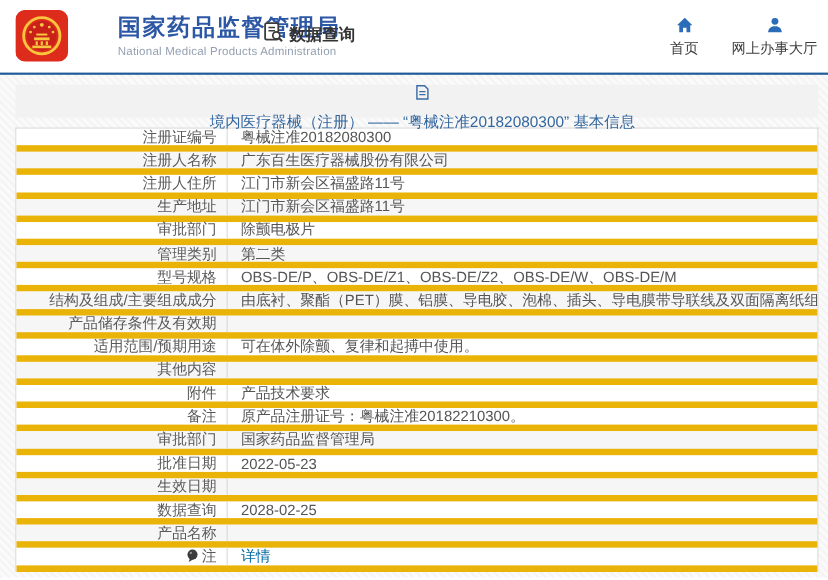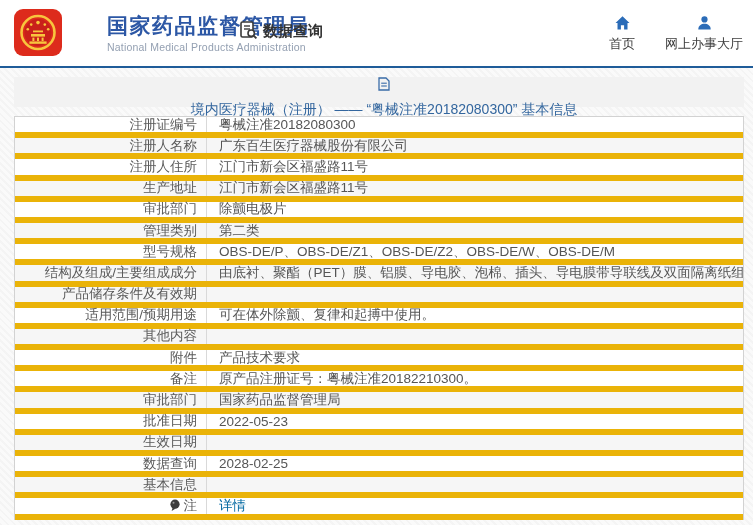--- a/index.html
+++ b/index.html
@@ -281,21 +281,21 @@
       </div>
       <div class="trow alt">
         <div class="tlabel">生效日期</div>
         <div class="tvalue"></div>
       </div>
       <div class="trow">
         <div class="tlabel">数据查询</div>
         <div class="tvalue">2028-02-25</div>
       </div>
       <div class="trow alt">
-        <div class="tlabel">基本信息</div>
+        <div class="tlabel">产品名称</div>
         <div class="tvalue"></div>
       </div>
       <div class="trow">
         <div class="tlabel"><span class="note-icon">
             <svg width="12" height="13" viewBox="0 0 12 13">
               <circle cx="6" cy="5.2" r="4.6" fill="#3c3c3c"></circle>
               <path d="M3.6 8.8 L2.6 12 L6.8 9.4 Z" fill="#3c3c3c"></path>
               <circle cx="4.5" cy="3.7" r="1" fill="#9a9a9a"></circle>
             </svg>
           </span>注</div>

